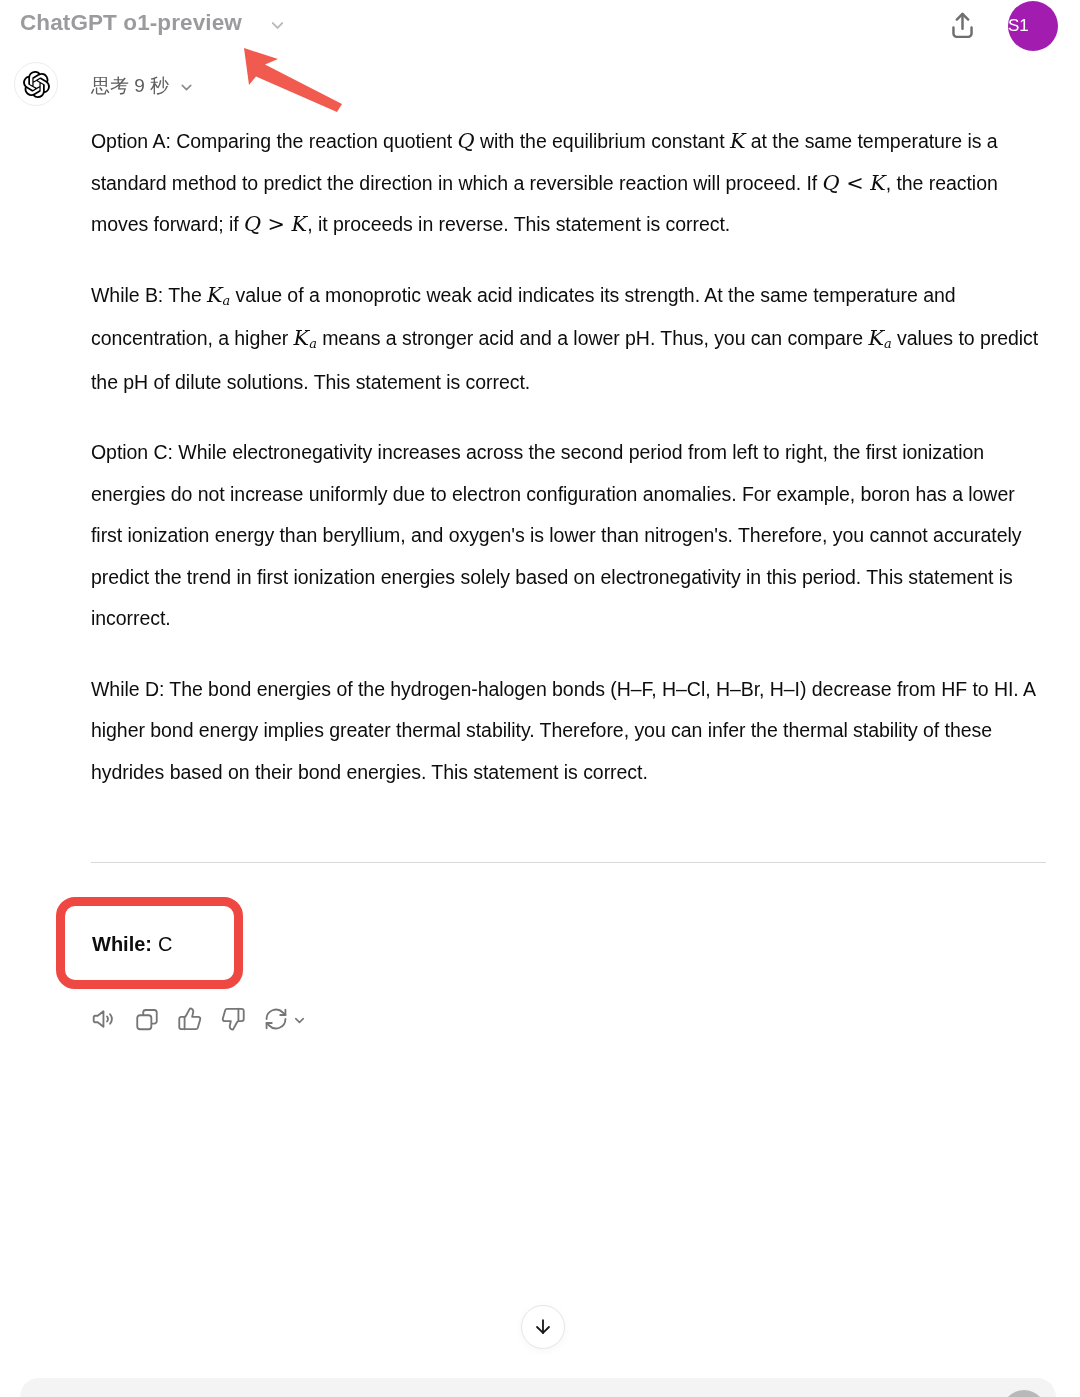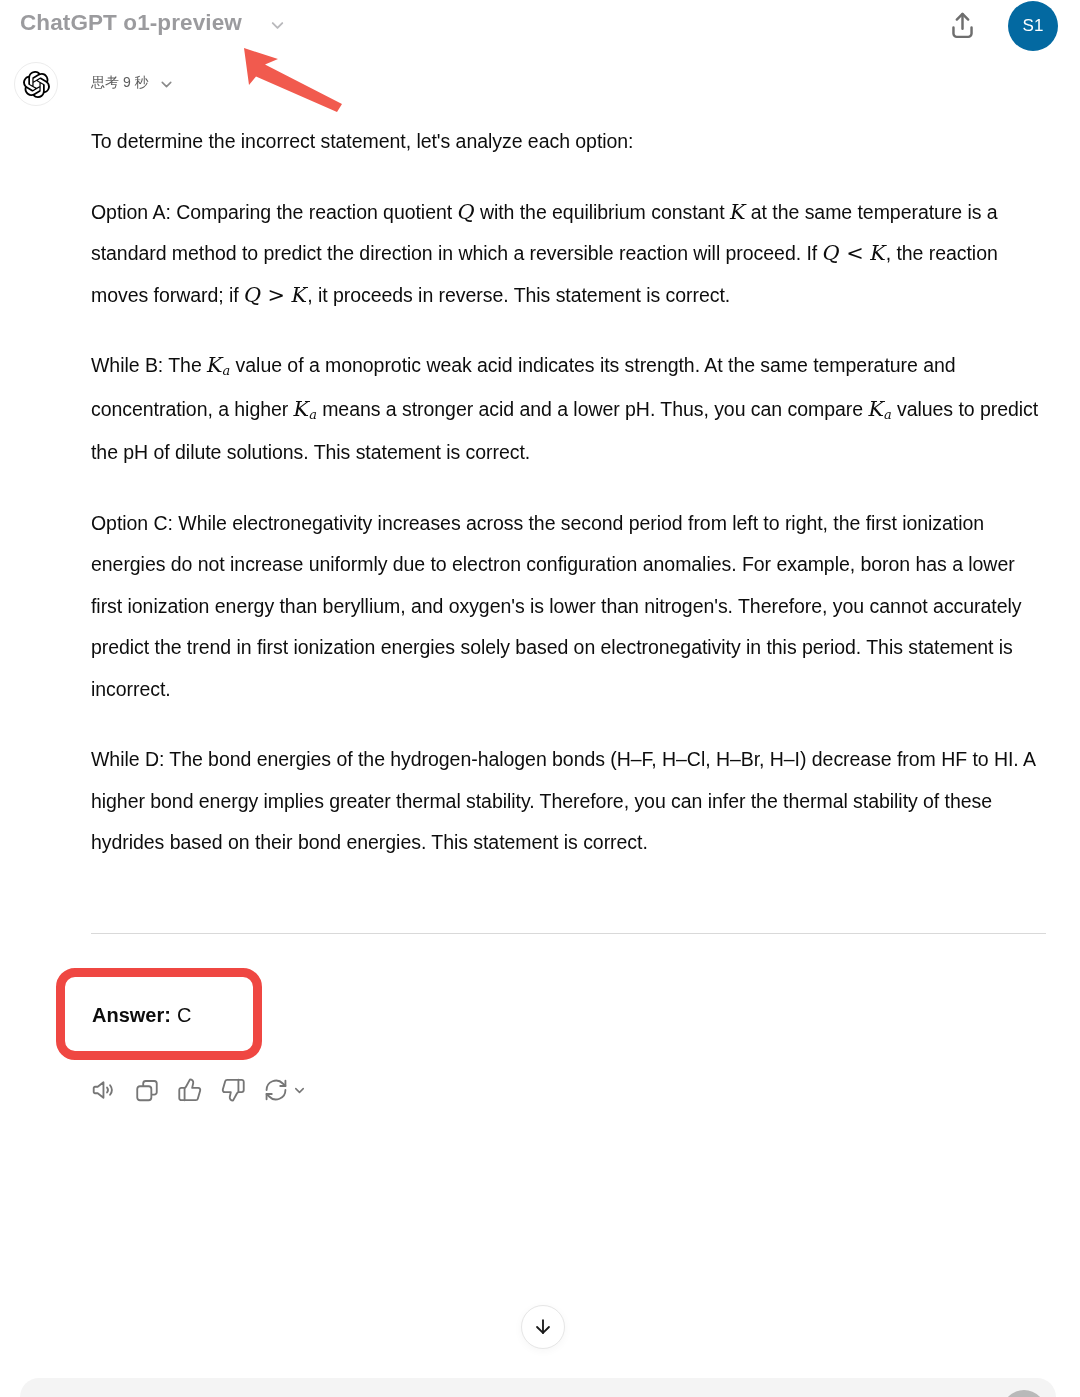--- a/index.html
+++ b/index.html
@@ -23,43 +23,43 @@
   }
   .model-chevron { width:19px; height:19px; color:#b9b9bc; margin-top:4px; }
 
   .header-right {
     position:absolute; right:22px; top:0; height:52px;
     display:flex; align-items:center; gap:30px;
   }
   .share-button { width:31px; height:31px; color:#6e6e6e; cursor:pointer; margin-top:-2px; }
   .user-avatar {
     width:50px; height:50px; border-radius:50%;
-    background:#0369a1; color:#ffffff;
-    display:flex; align-items:center; justify-content:center;
+    background:#a21caf; color:#ffffff;
+    display:flex; align-items:center; 
     font-size:17px; font-weight:400; cursor:pointer;
   }
 
   
   .red-arrow { position:absolute; left:242px; top:46px; width:104px; height:68px; pointer-events:none; }
 
   
   .assistant-avatar {
     position:absolute; left:14px; top:62px;
     width:44px; height:44px; border-radius:50%;
     background:#ffffff; border:1px solid #ececec;
     display:flex; align-items:center; justify-content:center;
   }
   .assistant-avatar svg { width:27px; height:27px; }
 
   .thought-row {
     position:absolute; left:91px; top:73px;
     display:flex; align-items:center; gap:9px;
     cursor:pointer;
   }
-  .thought-label { font-size:14px; color:#5d5d5d; }
+  .thought-label { font-size:19px; color:#5d5d5d; }
   .thought-chevron { width:17px; height:17px; color:#8a8a8a; margin-top:3px; }
 
   .message-body {
     position:absolute; left:91px; top:121px; width:955px;
   }
   .message-body p {
     font-size:19.5px; line-height:41.5px; letter-spacing:-0.05px;
     margin:0 0 29px 0;
   }
   .message-body b { font-weight:400; }
@@ -153,31 +153,30 @@
 </div>
 
 <div class="thought-row">
   <span class="thought-label">思考 9 秒</span>
   <svg class="thought-chevron" viewBox="0 0 24 24" fill="none" stroke="currentColor" stroke-width="2.2" stroke-linecap="round" stroke-linejoin="round">
       <path d="M6 9l6 6 6-6"></path>
     </svg>
 </div>
 
 <div class="message-body">
-  <p>To determine the incorrect statement, let's analyze each option:</p>
   <p><b>Option A</b>: Comparing the reaction quotient <span class="math">Q</span> with the equilibrium constant <span class="math">K</span> at the same temperature is a standard method to predict the direction in which a reversible reaction will proceed. If <span class="math">Q &lt; K</span>, the reaction moves forward; if <span class="math">Q &gt; K</span>, it proceeds in reverse. <b>This statement is correct.</b></p>
   <p><b>While B</b>: The <span class="math">K<sub>a</sub></span> value of a monoprotic weak acid indicates its strength. At the same temperature and concentration, a higher <span class="math">K<sub>a</sub></span> means a stronger acid and a lower pH. Thus, you can compare <span class="math">K<sub>a</sub></span> values to predict the pH of dilute solutions. <b>This statement is correct.</b></p>
   <p><b>Option C</b>: While electronegativity increases across the second period from left to right, the first ionization energies do not increase uniformly due to electron configuration anomalies. For example, boron has a lower first ionization energy than beryllium, and oxygen's is lower than nitrogen's. Therefore, you cannot accurately predict the trend in first ionization energies solely based on electronegativity in this period. <b>This statement is incorrect.</b></p>
   <p><b>While D</b>: The bond energies of the hydrogen-halogen bonds (H–F, H–Cl, H–Br, H–I) decrease from HF to HI. A higher bond energy implies greater thermal stability. Therefore, you can infer the thermal stability of these hydrides based on their bond energies. <b>This statement is correct.</b></p>
 
   <hr class="divider">
 
   <div class="answer-annotation">
     <div class="answer-line">
-      <span class="answer-label">Answer:</span><span class="answer-value">C</span>
+      <span class="answer-label">While:</span><span class="answer-value">C</span>
     </div>
   </div>
 
   <div class="actions-row">
     <div class="action-button">
       <svg viewBox="0 0 24 24" fill="none" stroke="currentColor" stroke-width="1.7" stroke-linecap="round" stroke-linejoin="round">
         <path d="M11.5 4.8v14.4L6.2 15H3.7a1.2 1.2 0 0 1-1.2-1.2V10.2A1.2 1.2 0 0 1 3.7 9h2.5l5.3-4.2z"></path>
         <path d="M14.8 9.7a3.7 3.7 0 0 1 0 4.6"></path>
         <path d="M17.6 7.6a7.2 7.2 0 0 1 0 8.8"></path>
       </svg>

